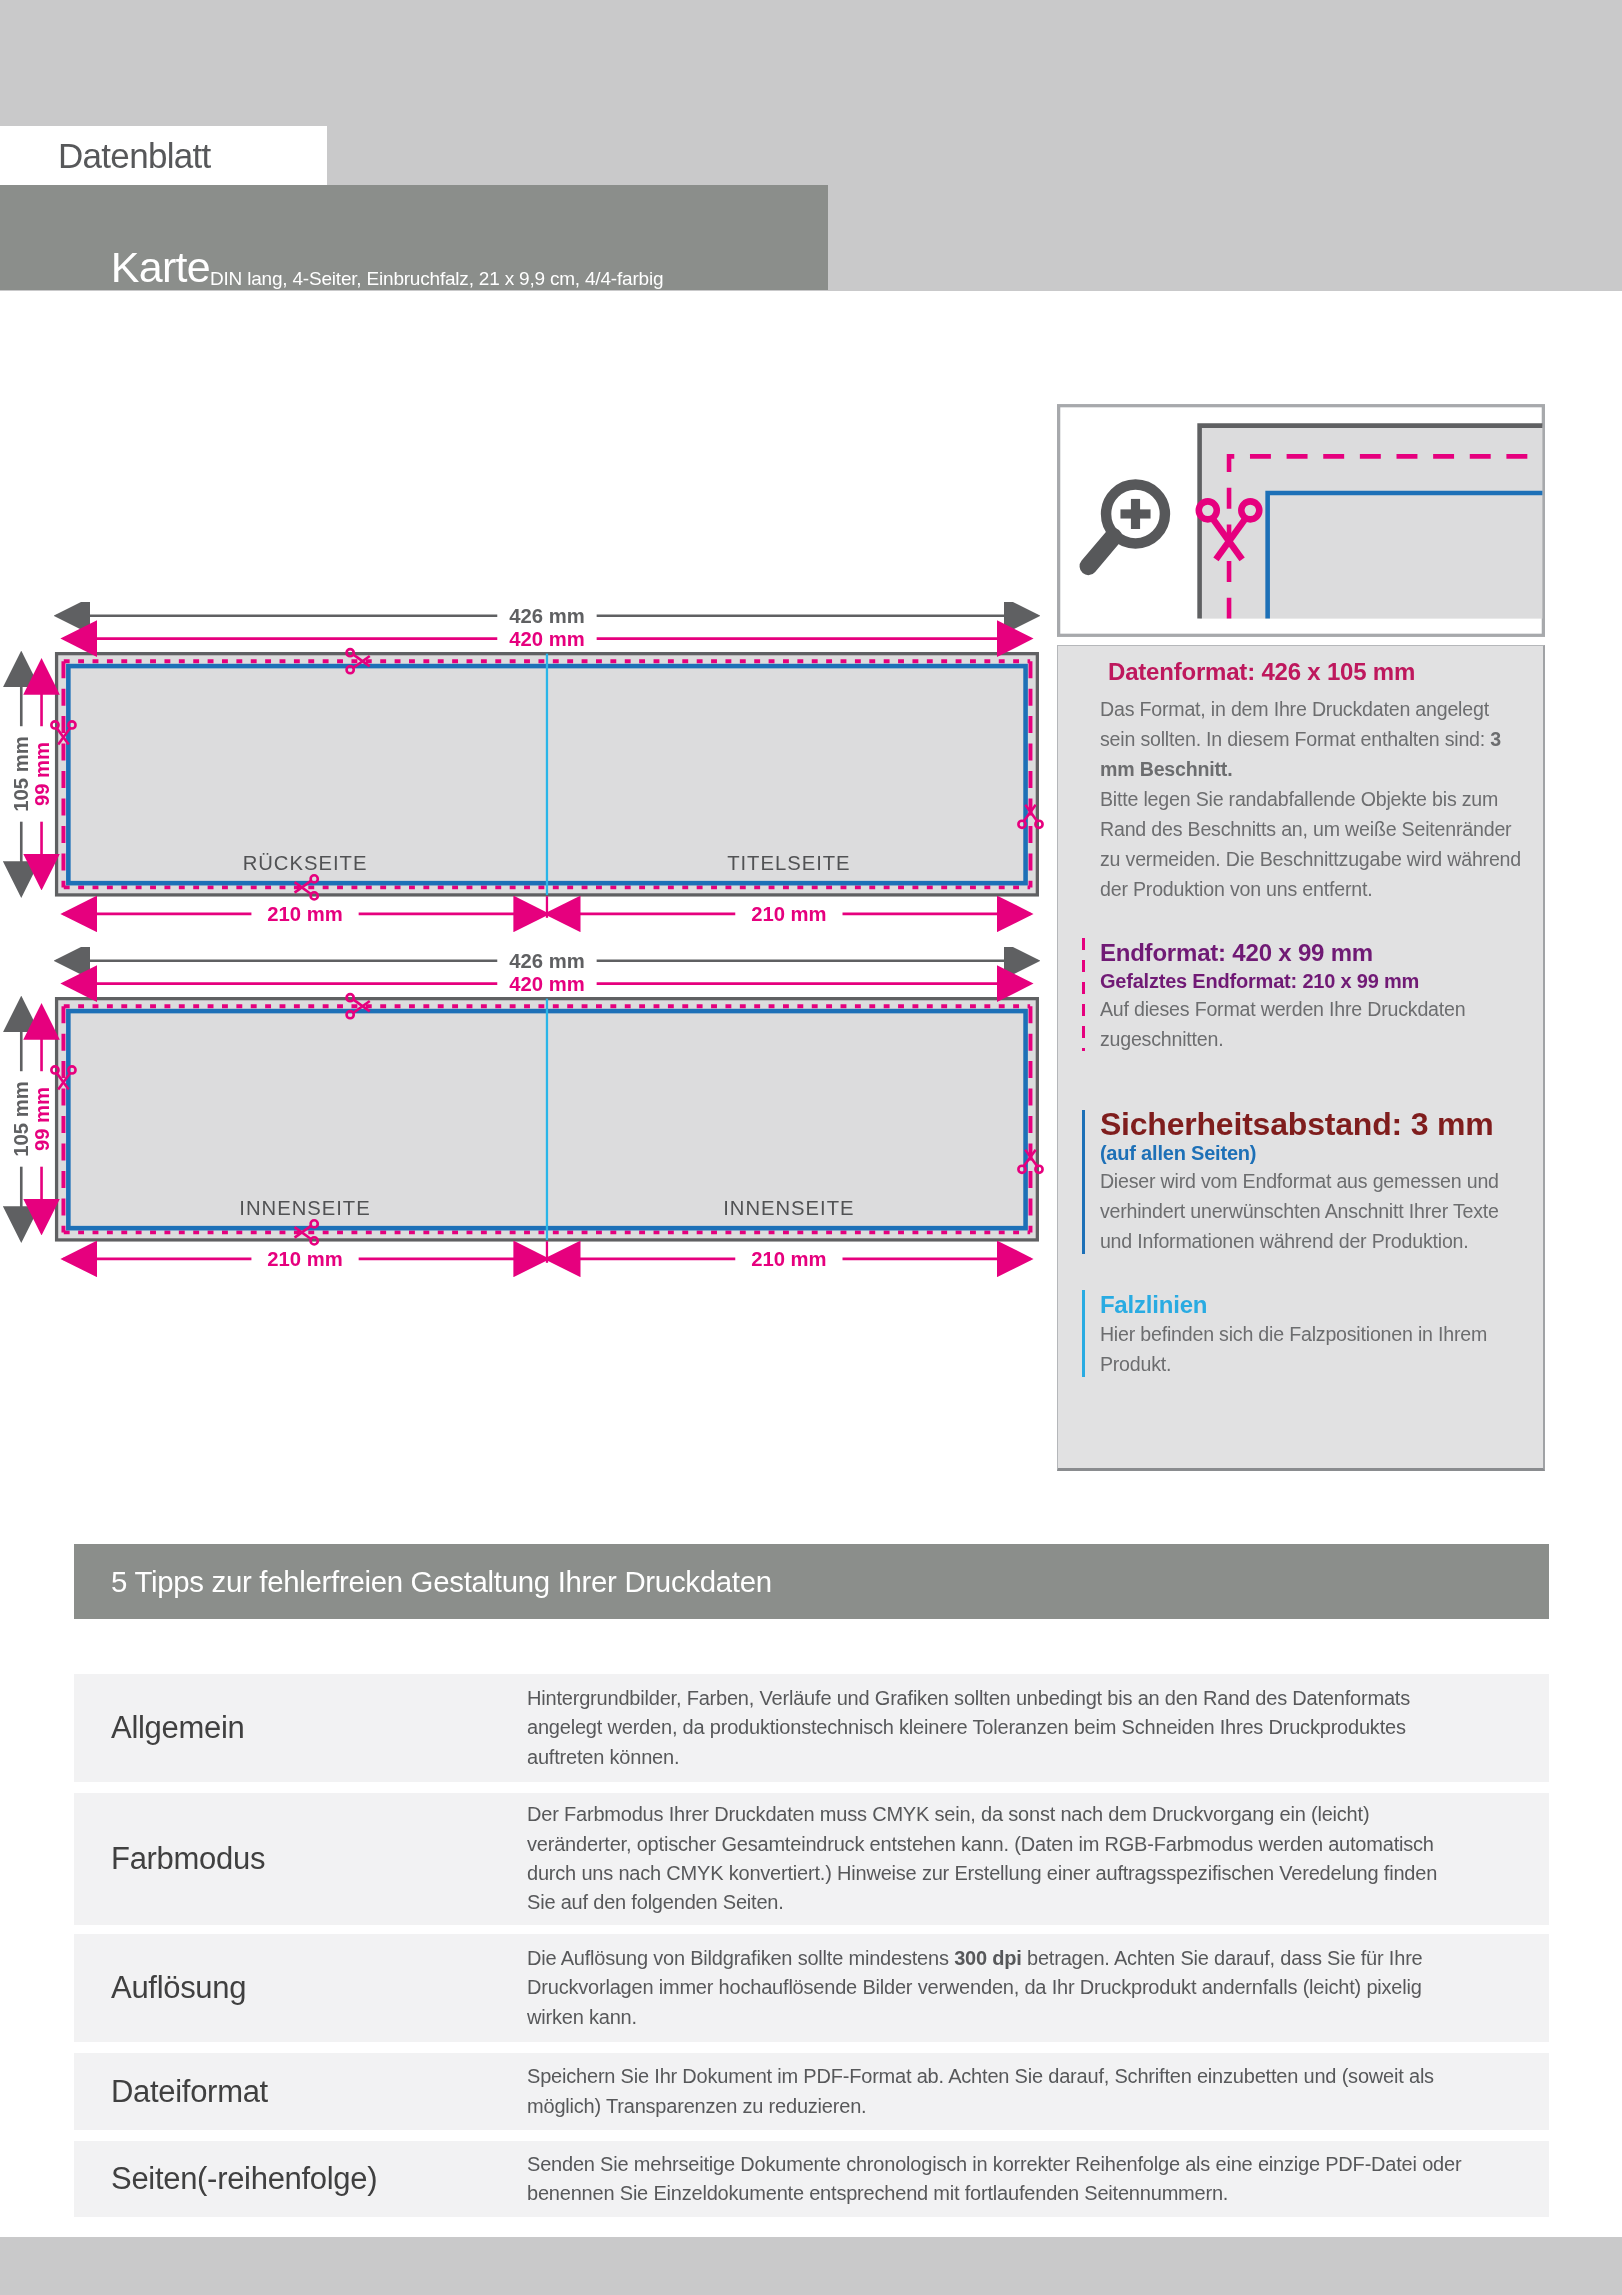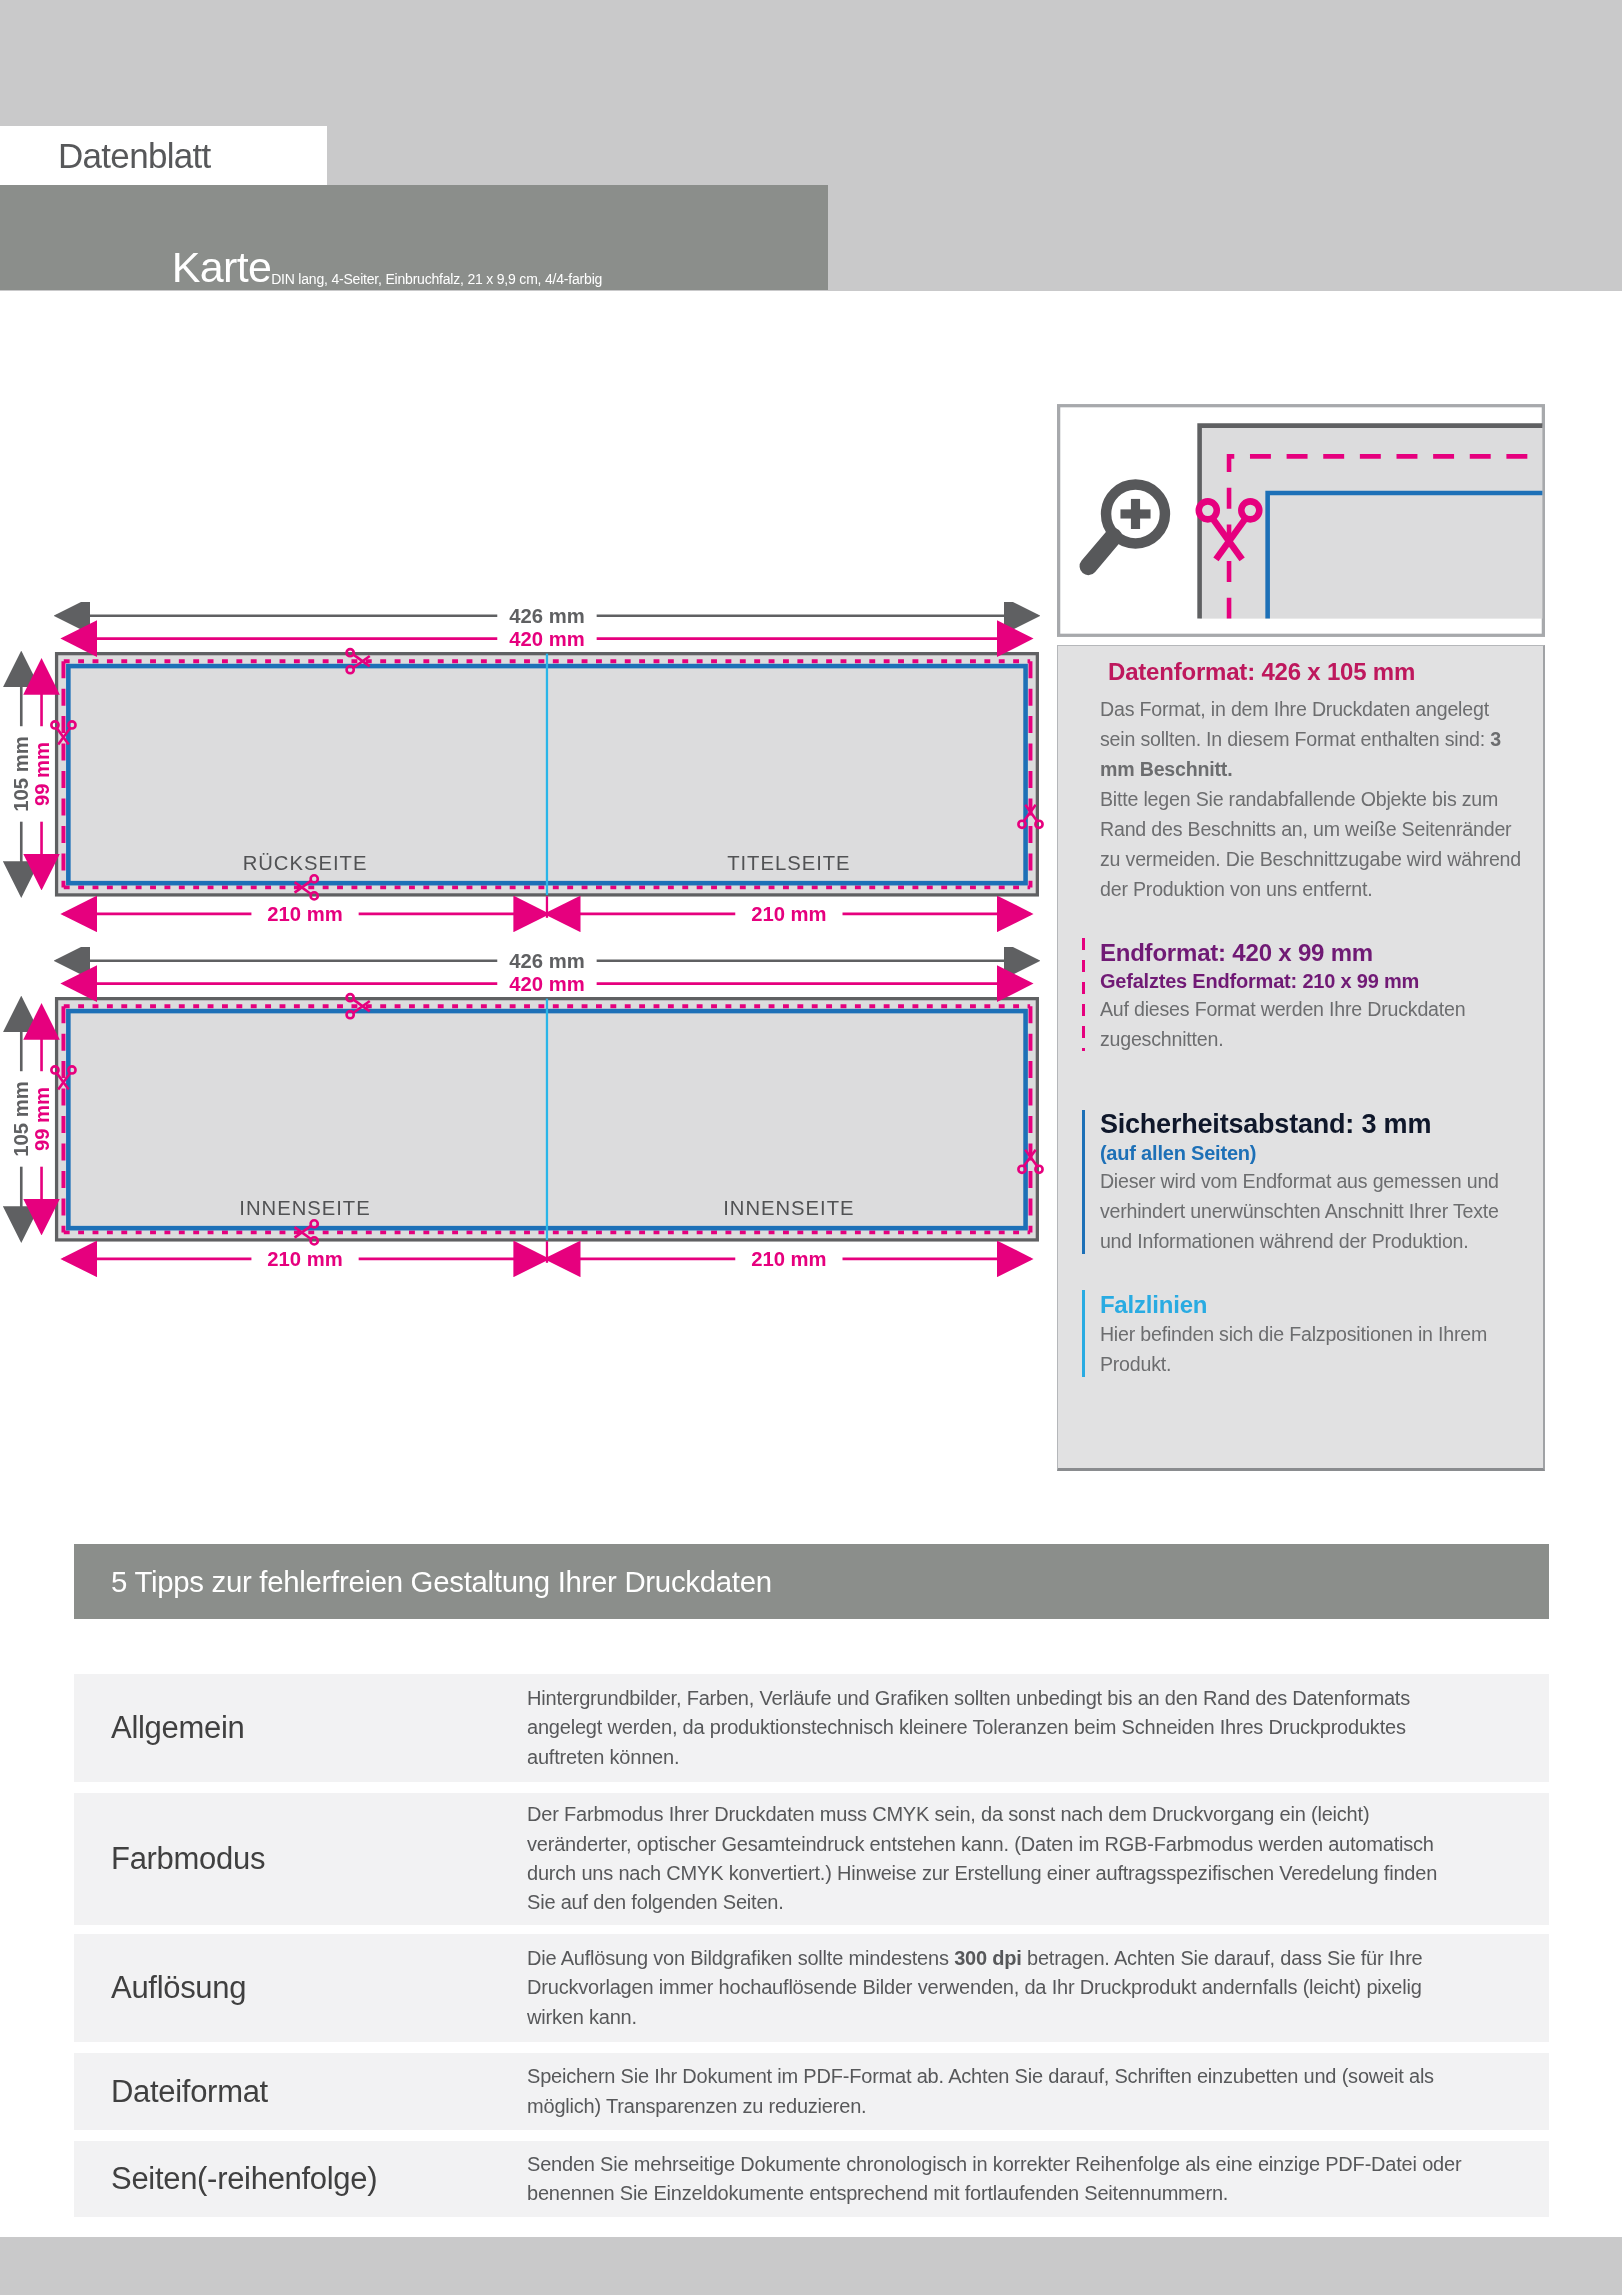--- a/index.html
+++ b/index.html
@@ -8,21 +8,21 @@
 
   
   .band-top{position:absolute;left:0;top:0;width:1623px;height:291px;background:#c9c9ca;}
   .datenblatt-box{position:absolute;left:0;top:126px;width:327px;height:59px;background:#ffffff;
                   display:flex;align-items:center;}
   .datenblatt-box span{padding-left:58px;font-size:35px;color:#57585a;letter-spacing:-0.7px;}
   .karte-band{position:absolute;left:0;top:185px;width:828px;height:105px;background:#8b8e8b;
               display:flex;flex-direction:row;align-items:flex-end;justify-content:center;
               box-sizing:border-box;padding-right:54px;color:#ffffff;}
   .karte-title{font-size:43px;line-height:46px;letter-spacing:-0.7px;}
-  .karte-sub{font-size:14px;line-height:22px;margin-top:5.2px;letter-spacing:-0.2px;}
+  .karte-sub{font-size:19px;line-height:22px;margin-top:5.2px;letter-spacing:-0.2px;}
 
   
   svg.diag{position:absolute;left:0;width:1073px;height:340px;}
   .tg{fill:#5f6062;font:bold 31px "Liberation Sans",sans-serif;text-anchor:middle;}
   .tm{fill:#e6007e;font:bold 31px "Liberation Sans",sans-serif;text-anchor:middle;}
   .tl{fill:#515254;font:31px "Liberation Sans",sans-serif;text-anchor:middle;letter-spacing:1.5px;}
 
   
   svg.illu{position:absolute;left:1057px;top:404px;width:488px;height:233px;}
 
@@ -35,21 +35,21 @@
   .panel .b{font-weight:bold;}
   .sec-plain{margin:10.5px 22px 0 42px;}
   .sec-accent{position:relative;margin:0 22px 0 23.6px;padding-left:18.3px;}
   .accent{position:absolute;left:0;top:0;bottom:2.6px;width:3.9px;}
   .accent.dashed{background:repeating-linear-gradient(180deg,#e6007e 0 11.8px,transparent 11.8px 22px);}
   .accent.solid-blue{background:#1d70b7;}
   .accent.solid-cyan{background:#29abe2;}
   .h-dark{font-size:24px;font-weight:bold;color:#be185d;line-height:29px;margin:8px;}
   .h-mag{font-size:24px;font-weight:bold;color:#701a75;line-height:29px;margin:0;}
   .h-mag2{font-size:20px;font-weight:bold;color:#701a75;line-height:26px;margin:1.3px 0 0 0;}
-  .h-blue{font-size:27px;font-weight:bold;color:#0f172a;line-height:29px;margin:0;}
+  .h-blue{font-size:32px;font-weight:bold;color:#7f1d1d;line-height:29px;margin:0;}
   .h-blue2{font-size:20px;font-weight:bold;color:#1d70b7;line-height:26px;margin:1.3px 0 0 0;}
   .h-cyan{font-size:24px;font-weight:bold;color:#29abe2;line-height:29px;margin:0;}
   .mt8{margin-top:5.2px;} .mt44{margin-top:29px;}
   .sec-end{margin-top:34px;} .sec-safe{margin-top:56px;} .sec-fold{margin-top:34px;}
 
   
   .tips-band{position:absolute;left:74px;top:1544px;width:1475px;height:75px;background:#8b8e8b;
              display:flex;align-items:center;}
   .tips-band span{padding-left:37px;color:#ffffff;font-size:29.4px;letter-spacing:-0.3px;}
   .tip-row{position:absolute;left:74px;width:1475px;background:#f2f2f3;display:flex;align-items:center;}

